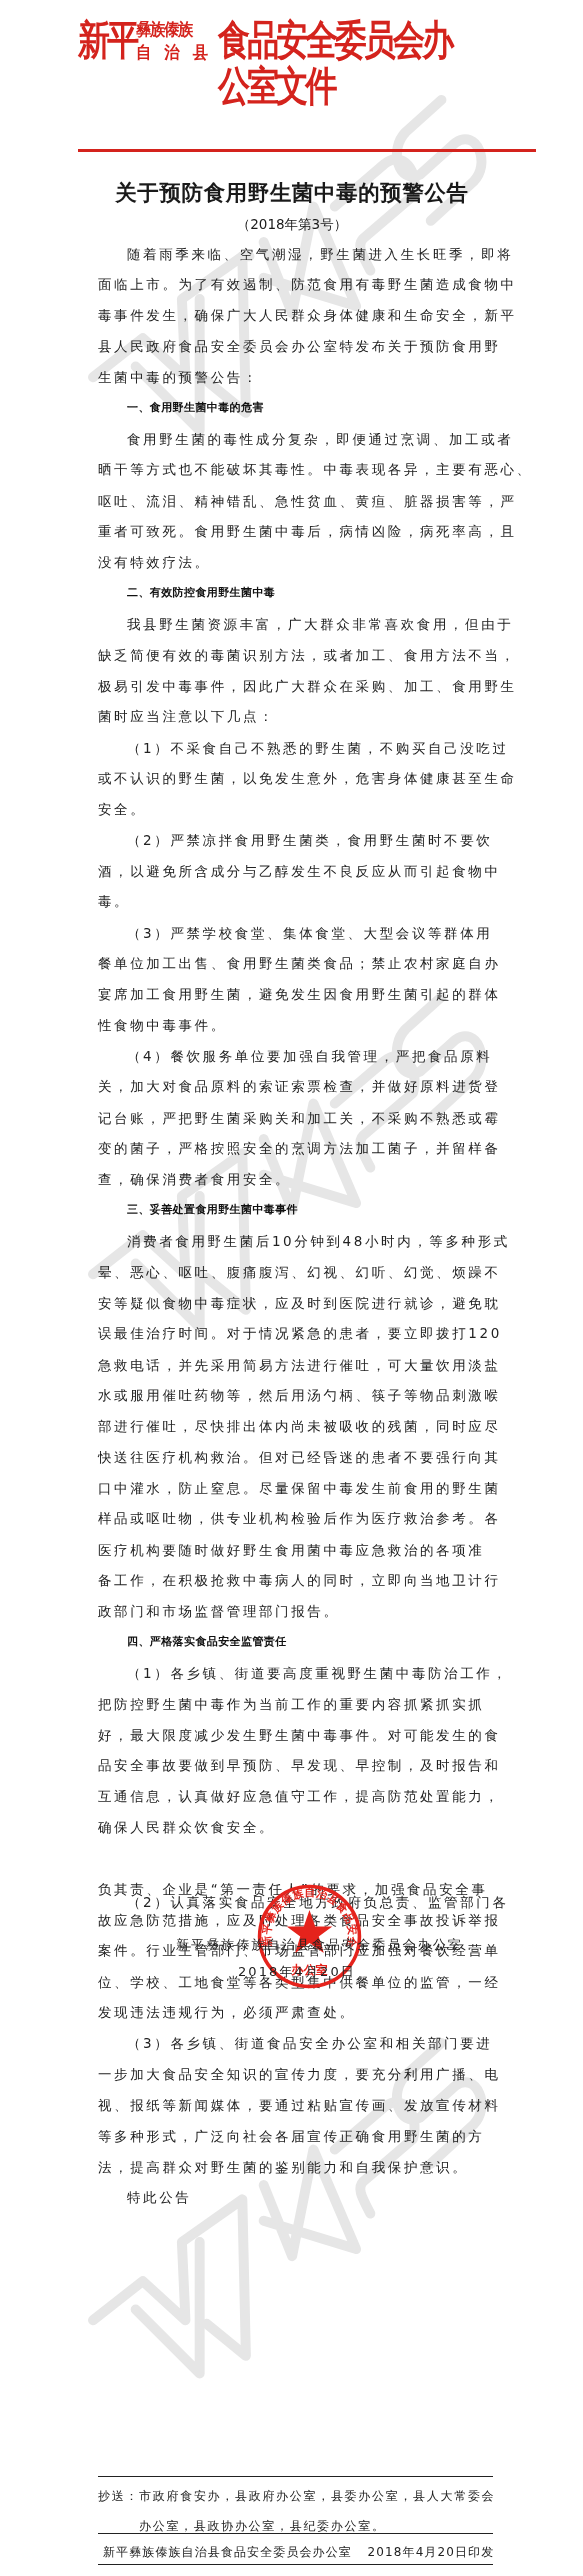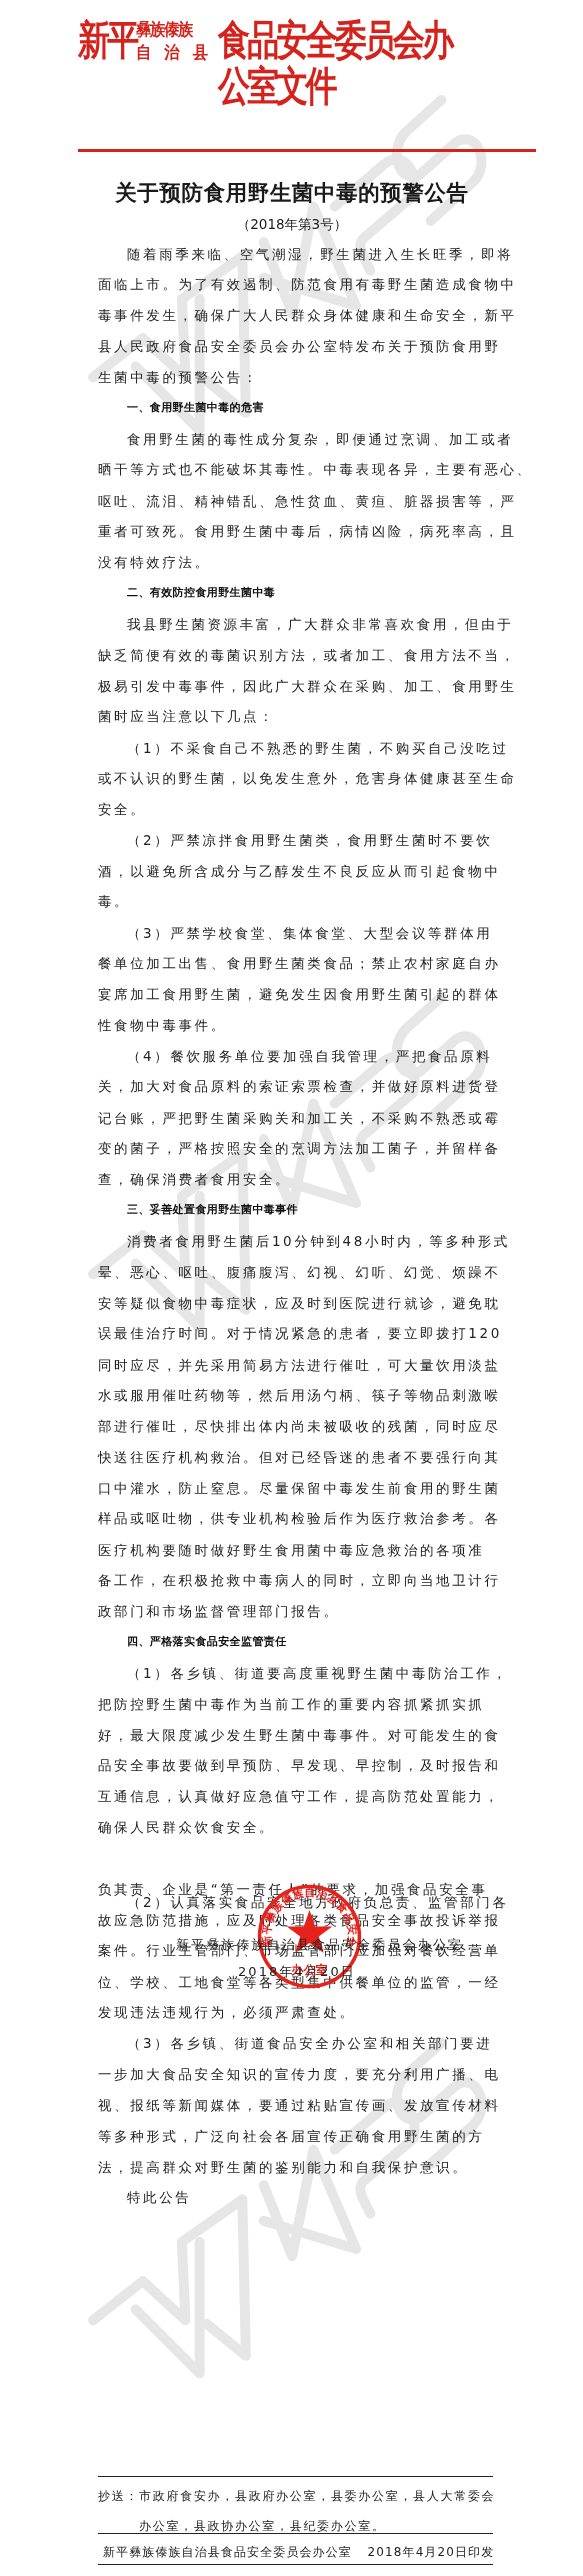--- a/index.html
+++ b/index.html
@@ -98,21 +98,21 @@
 <div class="line" style="top: 1078px;">关，加大对食品原料的索证索票检查，并做好原料进货登</div>
 <div class="line" style="top: 1110px;">记台账，严把野生菌采购关和加工关，不采购不熟悉或霉</div>
 <div class="line" style="top: 1140px;">变的菌子，严格按照安全的烹调方法加工菌子，并留样备</div>
 <div class="line" style="top: 1171px;">查，确保消费者食用安全。</div>
 
 <div class="h" style="top: 1202px;">三、妥善处置食用野生菌中毒事件</div>
 <div class="line" style="top: 1233px; left: 127px;">消费者食用野生菌后10分钟到48小时内，等多种形式</div>
 <div class="line" style="top: 1264px;">晕、恶心、呕吐、腹痛腹泻、幻视、幻听、幻觉、烦躁不</div>
 <div class="line" style="top: 1295px;">安等疑似食物中毒症状，应及时到医院进行就诊，避免耽</div>
 <div class="line" style="top: 1325px;">误最佳治疗时间。对于情况紧急的患者，要立即拨打120</div>
-<div class="line" style="top: 1357px;">同时应尽，并先采用简易方法进行催吐，可大量饮用淡盐</div>
+<div class="line" style="top: 1357px;">急救电话，并先采用简易方法进行催吐，可大量饮用淡盐</div>
 <div class="line" style="top: 1387px;">水或服用催吐药物等，然后用汤勺柄、筷子等物品刺激喉</div>
 <div class="line" style="top: 1418px;">部进行催吐，尽快排出体内尚未被吸收的残菌，同时应尽</div>
 <div class="line" style="top: 1449px;">快送往医疗机构救治。但对已经昏迷的患者不要强行向其</div>
 <div class="line" style="top: 1480px; font-family: Liberation Mono, monospace;">口中灌水，防止窒息。尽量保留中毒发生前食用的野生菌</div>
 <div class="line" style="top: 1510px;">样品或呕吐物，供专业机构检验后作为医疗救治参考。各</div>
 <div class="line" style="top: 1542px;">医疗机构要随时做好野生食用菌中毒应急救治的各项准</div>
 <div class="line" style="top: 1572px;">备工作，在积极抢救中毒病人的同时，立即向当地卫计行</div>
 <div class="line" style="top: 1603px;">政部门和市场监督管理部门报告。</div>
 
 <div class="h" style="top: 1634px;">四、严格落实食品安全监管责任</div>

